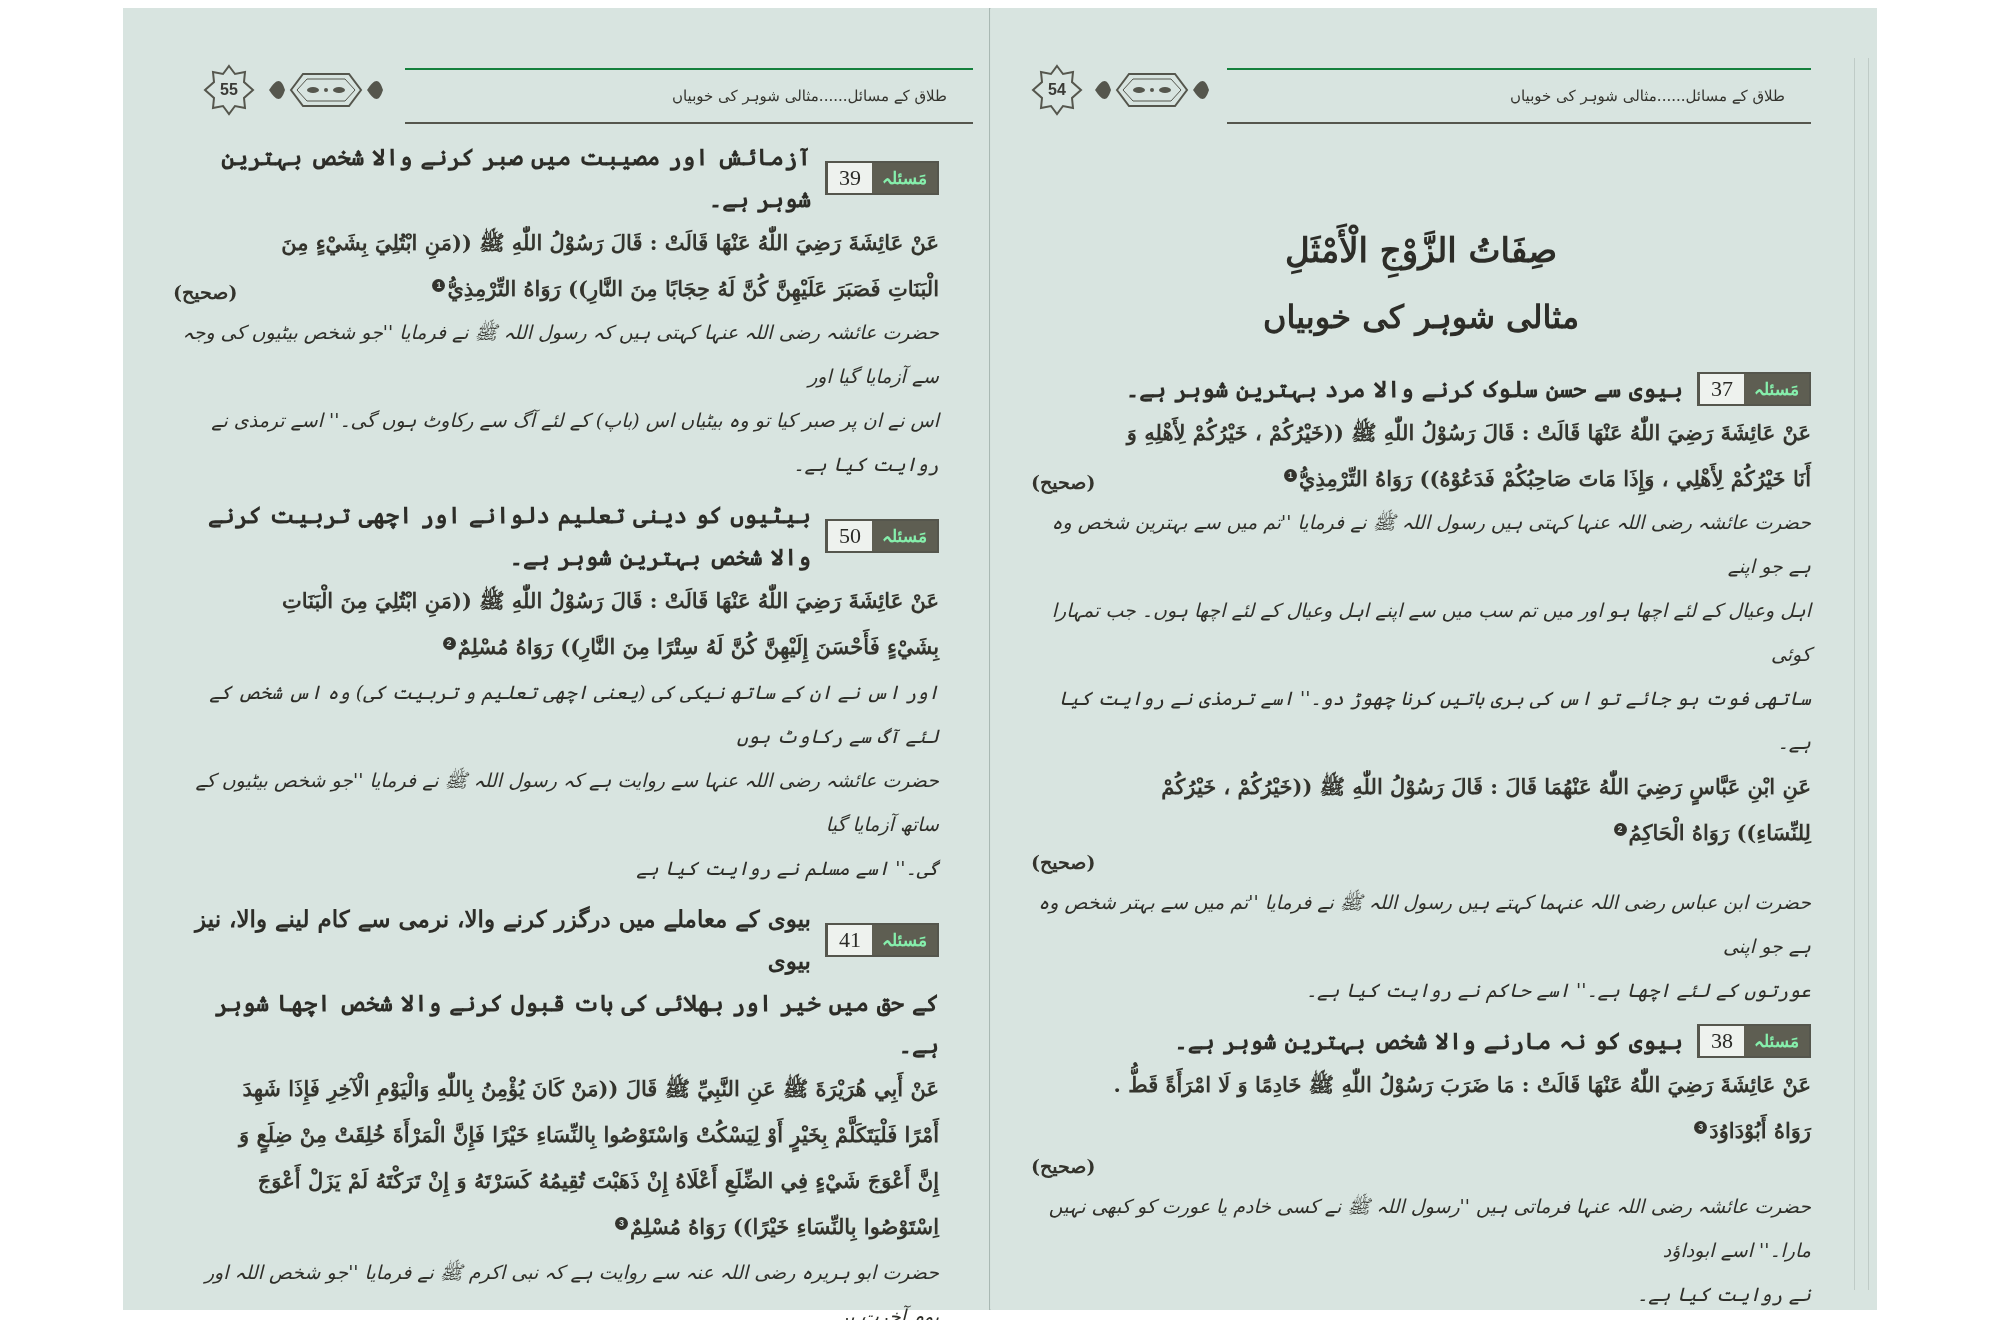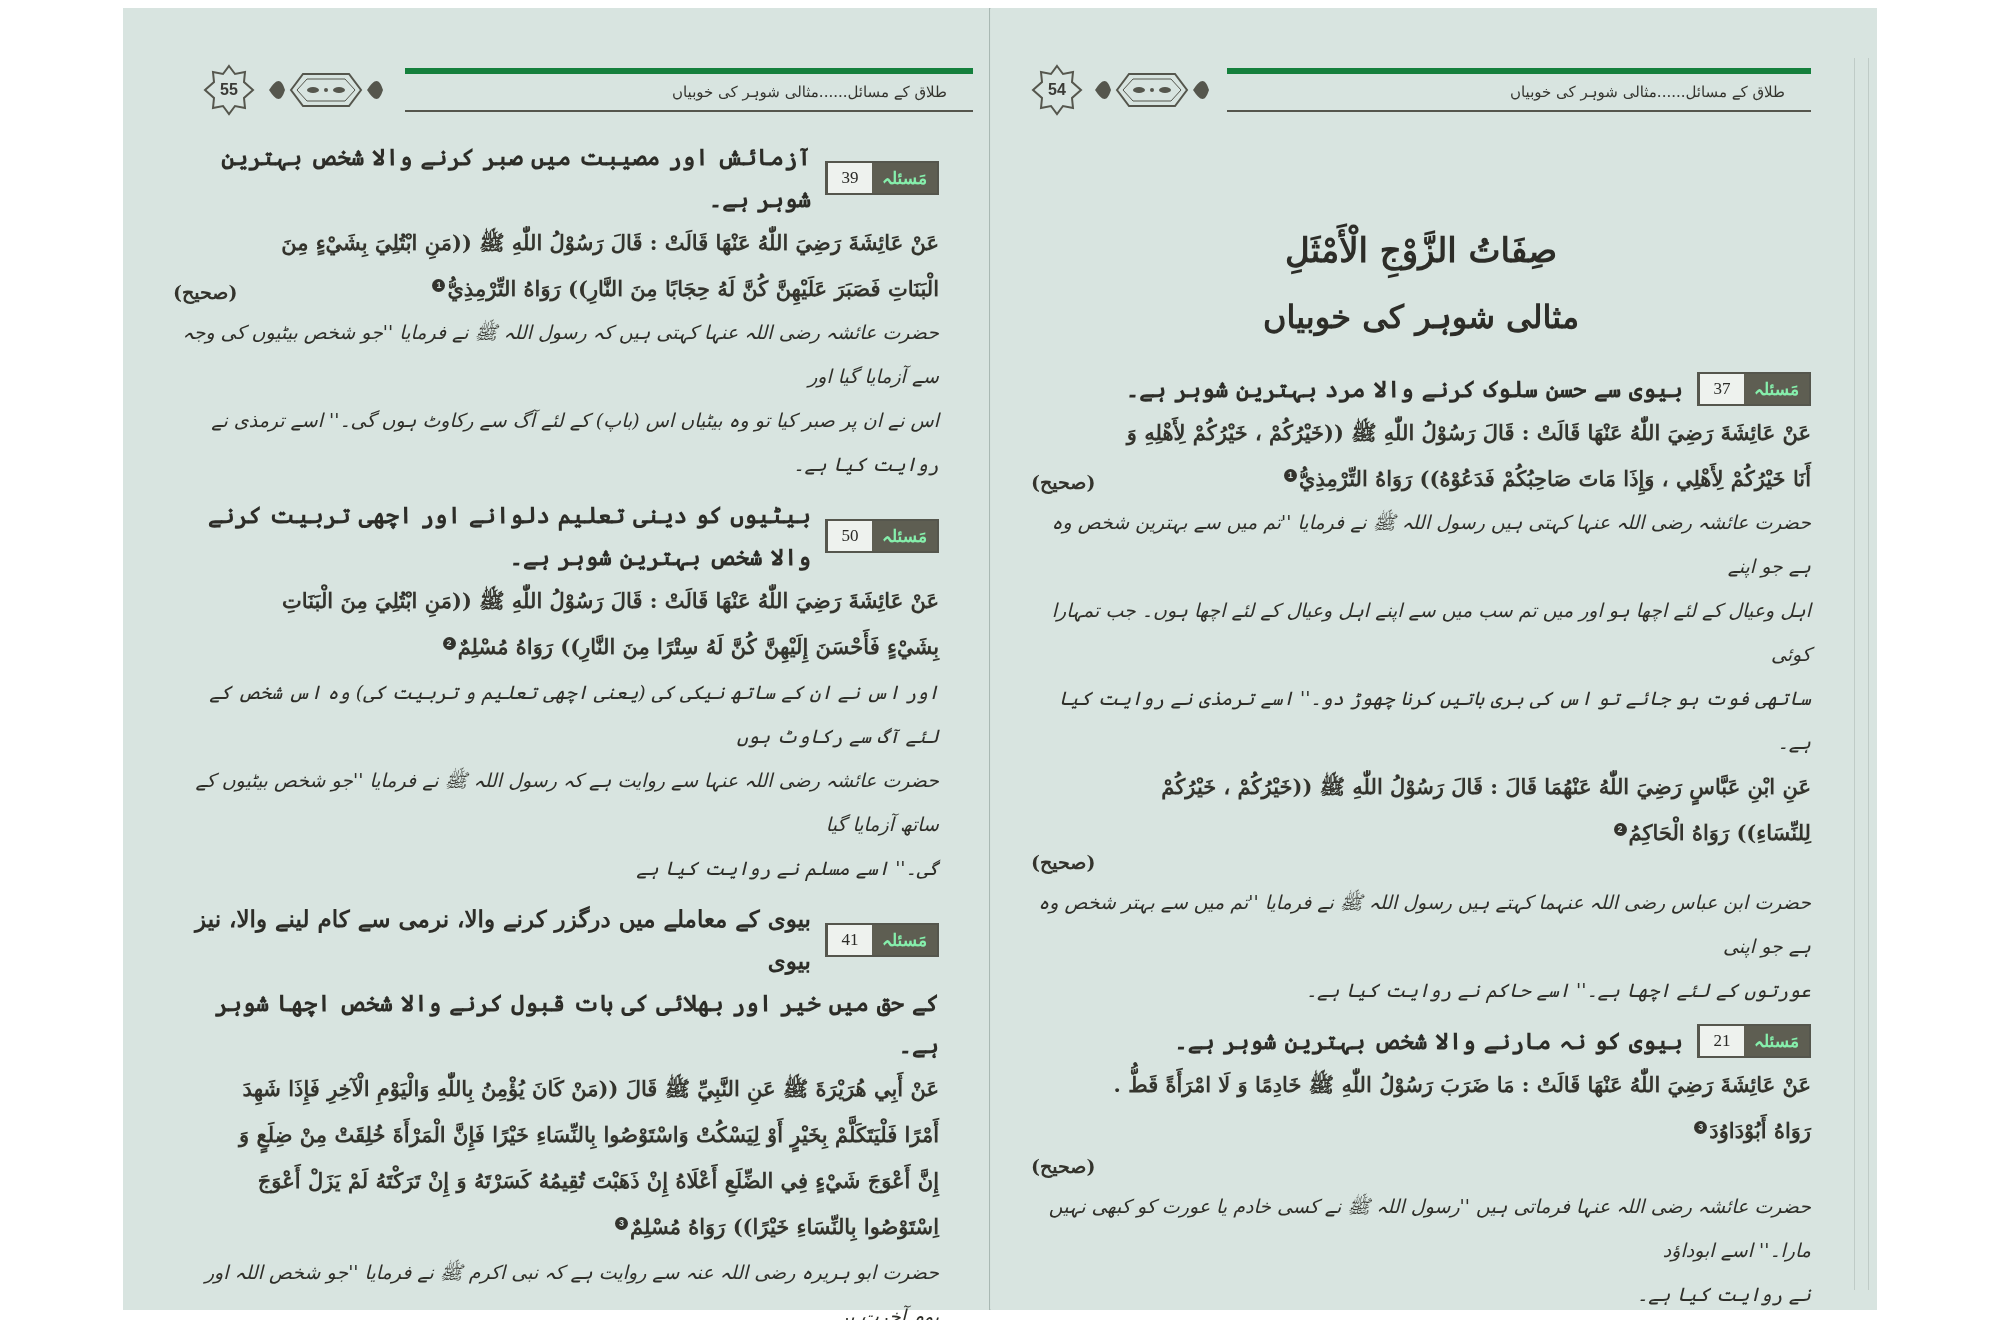--- a/index.html
+++ b/index.html
@@ -10,29 +10,29 @@
   .page{position:absolute;top:0;height:1302px;background:#d8e4e0;}
   .page.left{left:0;width:866px;border-right:1px solid #a9b8b3;}
   .page.right{left:868px;width:886px;}
   .page-edge{position:absolute;top:50px;bottom:20px;width:1px;background:#bfcbc7;}
   .header{position:absolute;top:52px;height:60px;}
   .orn{position:absolute;top:0;height:60px;width:130px;}
   .pnum{position:absolute;top:4px;width:52px;height:52px;display:flex;align-items:center;justify-content:center;
         font-family:"Liberation Sans",sans-serif;font-weight:bold;font-size:16px;color:#3a3a36;}
   .pnum svg{position:absolute;left:0;top:0;}
   .pnum span{position:relative;}
-  .runhead{position:absolute;top:8px;height:44px;border-top:6px solid #15803d;border-bottom:2px solid #55564d;
+  .runhead{position:absolute;top:8px;height:56px;border-top:2px solid #15803d;border-bottom:2px solid #55564d;
            display:flex;align-items:center;justify-content:flex-start;direction:rtl;padding-right:26px;
            font-family:"DejaVu Serif",serif;font-size:15px;color:#35352f;box-sizing:border-box;}
   .content{position:absolute;direction:rtl;text-align:right;}
   .masala{display:flex;align-items:center;gap:14px;margin-top:8px;}
   .mbox{display:flex;height:30px;border:2px solid #55564d;flex:0 0 auto;direction:rtl;}
   .mbox .lbl{background:#5e5e52;color:#86efac;font-weight:bold;font-family:"DejaVu Serif",serif;
              font-size:17px;padding:0 10px;display:flex;align-items:center;}
-  .mbox .num{background:#eef2ee;color:#2a2a26;font-family:"Liberation Serif",serif;font-size:17px;width:44px;
+  .mbox .num{background:#eef2ee;color:#2a2a26;font-family:"Liberation Serif",serif;font-size:22px;width:44px;
              display:flex;align-items:center;justify-content:center;border-left:1px solid #55564d;}
   .mtitle{font-family:"DejaVu Serif",serif;font-size:23px;line-height:42px;font-weight:bold;color:#2d2d28;}
   .arabic{font-family:"DejaVu Serif",serif;font-size:21px;font-weight:bold;line-height:46px;color:#34342d;margin:0;}
   .grade{font-family:"DejaVu Serif",serif;font-size:19px;font-weight:bold;color:#34342d;direction:rtl;text-align:left;margin-top:-38px;line-height:36px;}
   .urdu{font-family:"DejaVu Serif",serif;font-size:19px;line-height:44px;color:#2f2f29;margin:0;font-style:italic;}
   .sup{display:inline-block;width:13px;height:13px;border-radius:50%;background:#33332d;color:#d8e4e0;font-size:9px;
        line-height:13px;text-align:center;font-family:"Liberation Sans",sans-serif;vertical-align:super;margin-right:2px;}
   .chapter{text-align:center;font-family:"DejaVu Serif",serif;font-weight:bold;color:#2d2d28;}
   .chapter .ar{font-size:34px;line-height:60px;margin-top:92px;}
   .chapter .ur{font-size:32px;line-height:58px;margin-top:8px;}
@@ -153,21 +153,21 @@
       <p class="urdu">ساتھی فوت ہو جائے تو اس کی بری باتیں کرنا چھوڑ دو۔'' اسے ترمذی نے روایت کیا ہے۔</p>
       <p class="arabic">عَنِ ابْنِ عَبَّاسٍ رَضِيَ اللّٰهُ عَنْهُمَا قَالَ : قَالَ رَسُوْلُ اللّٰهِ ﷺ ((خَيْرُكُمْ ، خَيْرُكُمْ</p>
       <p class="arabic"><span>لِلنِّسَاءِ)) رَوَاهُ الْحَاكِمُ</span><span class="sup">2</span></p>
       <div class="grade" style="margin-top:-12px;">(صحیح)</div>
       <p class="urdu">حضرت ابن عباس رضی اللہ عنہما کہتے ہیں رسول اللہ ﷺ نے فرمایا ''تم میں سے بہتر شخص وہ ہے جو اپنی</p>
       <p class="urdu">عورتوں کے لئے اچھا ہے۔'' اسے حاکم نے روایت کیا ہے۔</p>
 
       <div class="masala">
         <div class="mbox">
           <span class="lbl">مَسئلہ</span>
-          <span class="num">21</span>
+          <span class="num">38</span>
         </div>
         <span class="mtitle">بیوی کو نہ مارنے والا شخص بہترین شوہر ہے۔</span>
       </div>
       <p class="arabic">عَنْ عَائِشَةَ رَضِيَ اللّٰهُ عَنْهَا قَالَتْ : مَا ضَرَبَ رَسُوْلُ اللّٰهِ ﷺ خَادِمًا وَ لَا امْرَأَةً قَطُّ .</p>
       <p class="arabic"><span>رَوَاهُ أَبُوْدَاوُدَ</span><span class="sup">3</span></p>
       <div class="grade" style="margin-top:-6px;">(صحیح)</div>
       <p class="urdu">حضرت عائشہ رضی اللہ عنہا فرماتی ہیں ''رسول اللہ ﷺ نے کسی خادم یا عورت کو کبھی نہیں مارا۔'' اسے ابوداؤد</p>
       <p class="urdu">نے روایت کیا ہے۔</p>
 
     </div>

